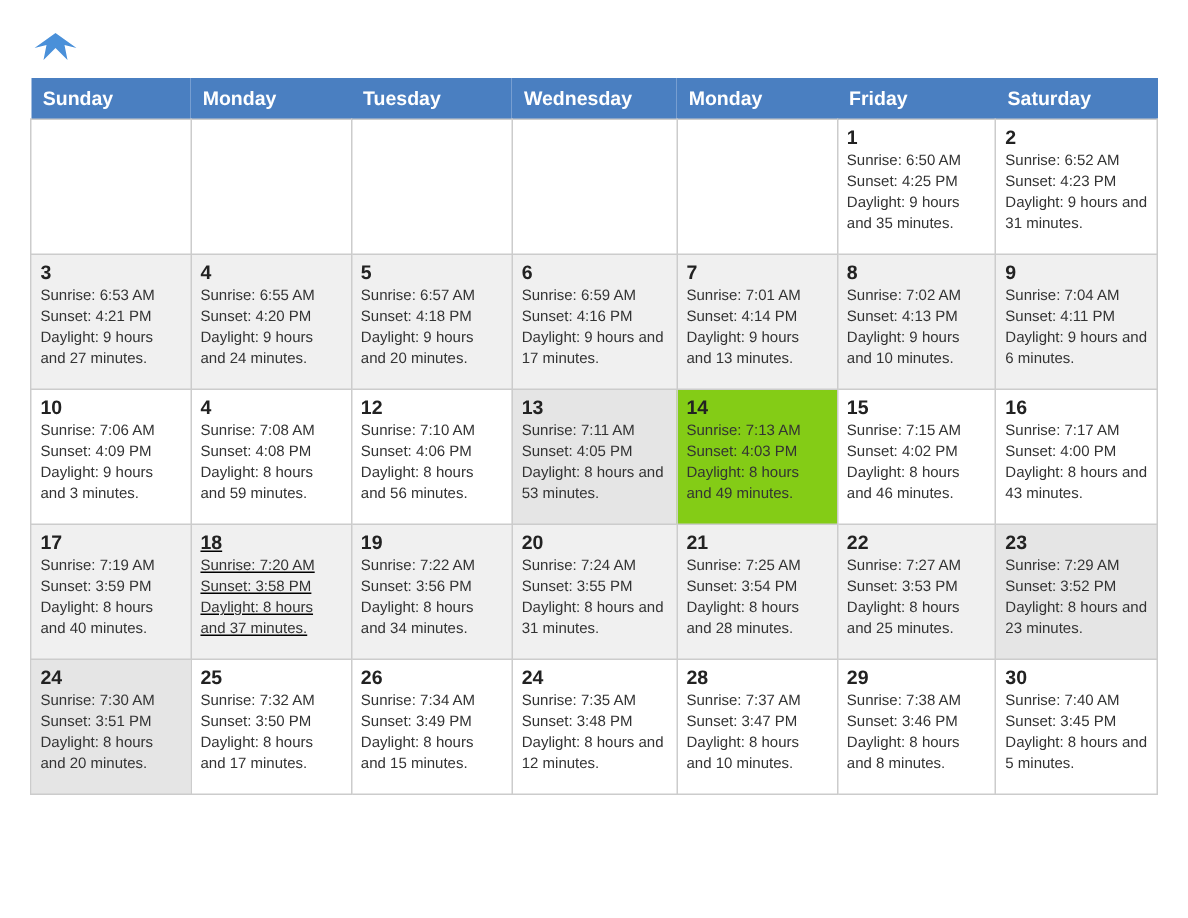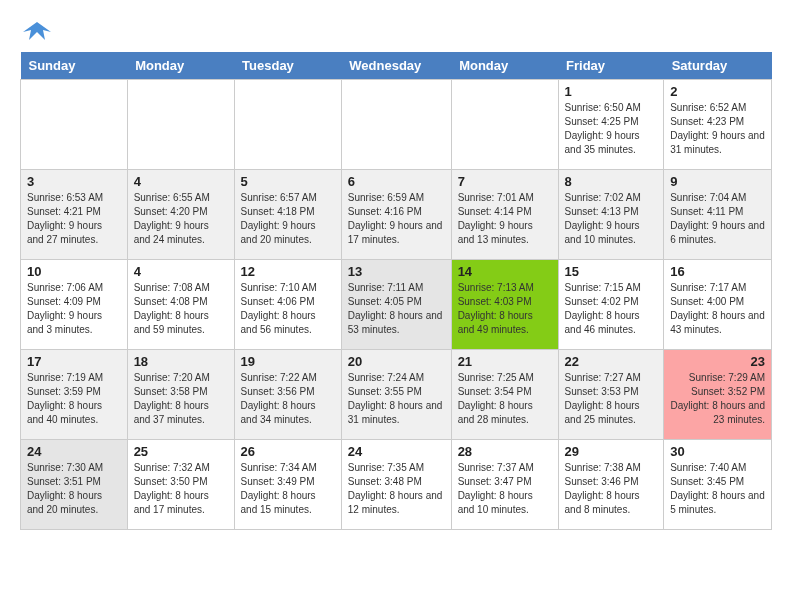--- a/index.html
+++ b/index.html
@@ -196,41 +196,41 @@
         <td style="background: rgb(255, 255, 255);">
           <span class="day-number">16</span>
           <div class="day-info">Sunrise: 7:17 AM<br>Sunset: 4:00 PM<br>Daylight: 8 hours and 43 minutes.</div>
         </td>
       </tr>
       <tr>
         <td style="background: rgb(240, 240, 240);">
           <span class="day-number">17</span>
           <div class="day-info">Sunrise: 7:19 AM<br>Sunset: 3:59 PM<br>Daylight: 8 hours and 40 minutes.</div>
         </td>
-        <td style="background: rgb(240, 240, 240);">
+        <td style="background: rgb(240, 240, 240); text-decoration: underline;">
           <span class="day-number">18</span>
           <div class="day-info">Sunrise: 7:20 AM<br>Sunset: 3:58 PM<br>Daylight: 8 hours and 37 minutes.</div>
         </td>
         <td style="background: rgb(240, 240, 240);">
           <span class="day-number">19</span>
           <div class="day-info">Sunrise: 7:22 AM<br>Sunset: 3:56 PM<br>Daylight: 8 hours and 34 minutes.</div>
         </td>
         <td style="background: rgb(240, 240, 240);">
           <span class="day-number">20</span>
           <div class="day-info">Sunrise: 7:24 AM<br>Sunset: 3:55 PM<br>Daylight: 8 hours and 31 minutes.</div>
         </td>
         <td style="background: rgb(240, 240, 240); margin-top: 36px;">
           <span class="day-number">21</span>
           <div class="day-info">Sunrise: 7:25 AM<br>Sunset: 3:54 PM<br>Daylight: 8 hours and 28 minutes.</div>
         </td>
         <td style="background: rgb(240, 240, 240);">
           <span class="day-number">22</span>
           <div class="day-info">Sunrise: 7:27 AM<br>Sunset: 3:53 PM<br>Daylight: 8 hours and 25 minutes.</div>
         </td>
-        <td style="background: #fca5a5; text-align: right;">
+        <td style="background: #e5e5e5;">
           <span class="day-number">23</span>
           <div class="day-info">Sunrise: 7:29 AM<br>Sunset: 3:52 PM<br>Daylight: 8 hours and 23 minutes.</div>
         </td>
       </tr>
       <tr>
         <td style="background: #e5e5e5;">
           <span class="day-number">24</span>
           <div class="day-info">Sunrise: 7:30 AM<br>Sunset: 3:51 PM<br>Daylight: 8 hours and 20 minutes.</div>
         </td>
         <td style="background: rgb(255, 255, 255);">

